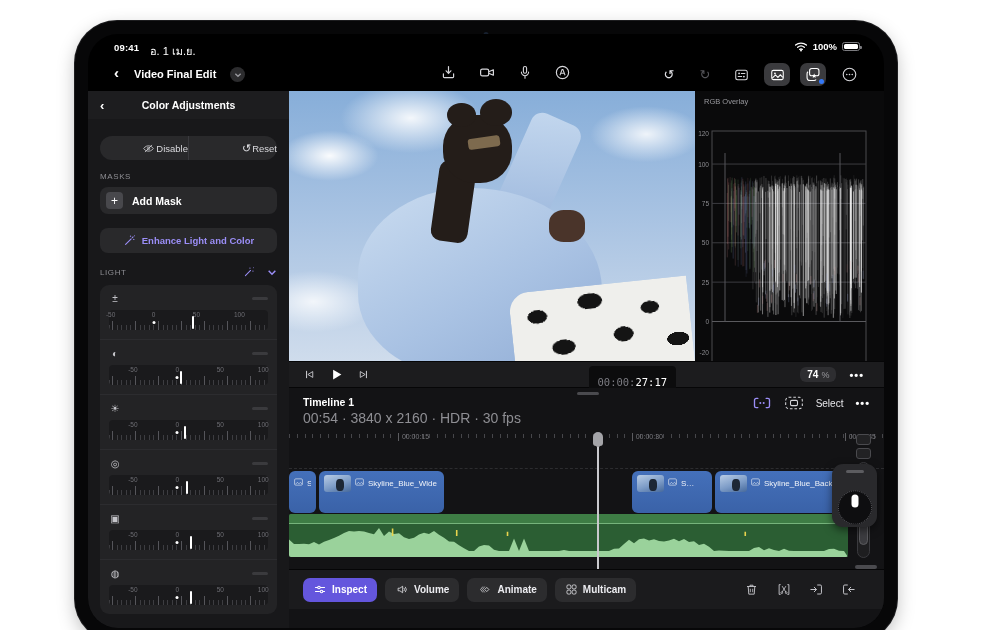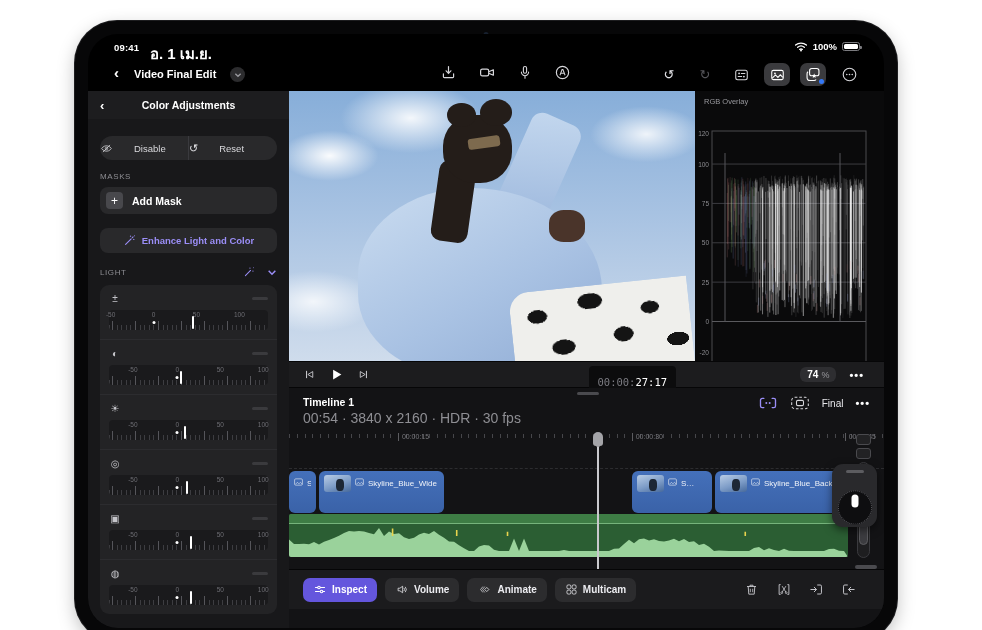--- a/index.html
+++ b/index.html
@@ -7,21 +7,21 @@
   body{position:relative}
   
   .device{position:absolute;left:75px;top:21px;width:822px;height:620px;background:#070708;border-radius:42px;box-shadow:0 0 0 1px #1d1d1f,0 6px 18px rgba(0,0,0,.25)}
   .cam{position:absolute;left:50%;top:11px;width:5px;height:5px;border-radius:50%;background:#17202e;transform:translateX(-50%)}
   .screen{position:absolute;left:13px;top:13px;width:796px;height:594px;background:#000;border-radius:30px;overflow:hidden;color:#fff}
   svg{display:block}
   .ic{color:#d6d6da}
   
   .status{position:absolute;left:0;top:0;width:100%;height:26px}
   .st-time{position:absolute;left:26px;top:8px;font-size:9.5px;font-weight:bold;letter-spacing:.2px}
-  .st-date{position:absolute;left:62px;top:8px;font-size:15px;font-weight:bold}
+  .st-date{position:absolute;left:62px;top:8px;font-size:11px;font-weight:normal}
   .st-right{position:absolute;right:24px;top:7px;display:flex;align-items:center;gap:5px}
   .st-batt-pct{font-size:9.5px;font-weight:bold}
   .batt{width:18px;height:9px;border:1px solid #7a7a7e;border-radius:2.5px;position:relative}
   .batt i{position:absolute;left:1px;top:1px;bottom:1px;width:14px;background:#fff;border-radius:1.5px}
   .batt:after{content:"";position:absolute;right:-3px;top:2.5px;width:1.8px;height:3px;background:#7a7a7e;border-radius:0 1px 1px 0}
   
   .toolbar{position:absolute;left:0;top:26px;width:100%;height:31px}
   .tb-back{position:absolute;left:26px;top:4px;font-size:15px;color:#fff;font-weight:bold}
   .tb-title{position:absolute;left:46px;top:8px;font-size:11px;font-weight:bold}
   .tb-chip{position:absolute;left:142px;top:7px;width:15px;height:15px;border-radius:8px;background:#2c2c2e;display:flex;align-items:center;justify-content:center;color:#98989d}
@@ -32,21 +32,21 @@
   .tbtn .dot{position:absolute;right:2px;bottom:2px;width:5px;height:5px;border-radius:50%;background:#3478f6}
   .glyph{font-size:13px;line-height:1;color:#e3e3e7}
   .glyph.dim{color:#55555a}
   
   .sidebar{position:absolute;left:0;top:57px;width:201px;bottom:0;background:#18181a}
   .sb-head{height:28px;display:flex;align-items:center;justify-content:center;position:relative;background:#1d1d1f}
   .sb-back{position:absolute;left:12px;font-size:13px;font-weight:bold;color:#fff}
   .sb-title{font-size:10.5px;font-weight:bold}
   .sb-body{padding:0 12px}
   .pill{margin-top:17px;height:24px;background:#29292b;border-radius:12px;display:flex}
-  .pill>div{flex:1;display:flex;align-items:center;justify-content:flex-start;gap:21px;font-size:9.5px;color:#d9d9dd}
+  .pill>div{flex:1;display:flex;align-items:center;justify-content:flex-end;gap:1px;font-size:9.5px;color:#d9d9dd}
   .pill>div:first-child{border-right:1px solid #3a3a3e}
   .seclabel{margin-top:12px;font-size:8px;letter-spacing:.6px;color:#8e8e93}
   .addmask{margin-top:6px;height:27px;background:#29292b;border-radius:8px;display:flex;align-items:center;gap:9px;padding:0 6px}
   .plusbox{width:17px;height:17px;background:#48484c;border-radius:4px;display:flex;align-items:center;justify-content:center;font-size:12px;color:#fff}
   .addmask span.lbl{font-size:10.5px;font-weight:bold}
   .enhance{margin-top:14px;height:25px;background:#29292b;border-radius:8px;display:flex;align-items:center;justify-content:center;gap:6px}
   .enhance .lbl{font-size:9.5px;font-weight:bold;color:#9b8ef7}
   .purple{color:#9b8ef7}
   .lightrow{margin-top:13px;display:flex;align-items:center}
   .lightrow .lbl{font-size:8px;letter-spacing:.6px;color:#8e8e93}
@@ -894,21 +894,21 @@
                 <circle cx="10" cy="8" r="1.2" fill="currentColor"></circle>
                 <circle cx="14" cy="8" r="1.2" fill="currentColor"></circle>
               </svg>
             </span>
           <span class="ic">
               <svg width="20" height="14" viewBox="0 0 22 16">
                 <rect x="1.5" y="1.5" width="19" height="13" rx="3.5" stroke="currentColor" stroke-dasharray="3 2.2" fill="none" stroke-width="1.2"></rect>
                 <rect x="7" y="5" width="8" height="6" rx="1.5" stroke="currentColor" fill="none" stroke-width="1.2"></rect>
               </svg>
             </span>
-          <span class="sel-lbl">Final</span>
+          <span class="sel-lbl">Select</span>
           <span class="dots3">•••</span>
         </div>
       </div>
       <div class="ruler" id="ruler">
           <span class="rlab" style="left: 18.3%;">00:00:15</span>
           <span class="rlab" style="left: 57.6%;">00:00:30</span>
           <span class="rlab" style="left: 93.4%;">00:00:45</span>
         </div>
       <div class="laneguide"></div>
       <div class="vtrack" id="vtrack">

